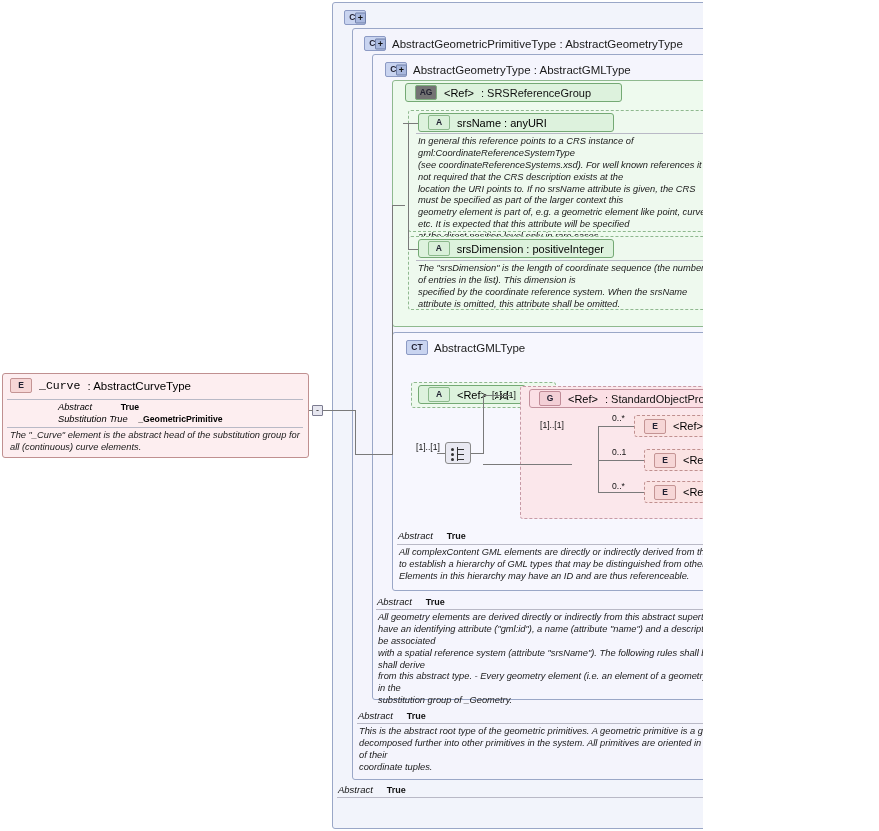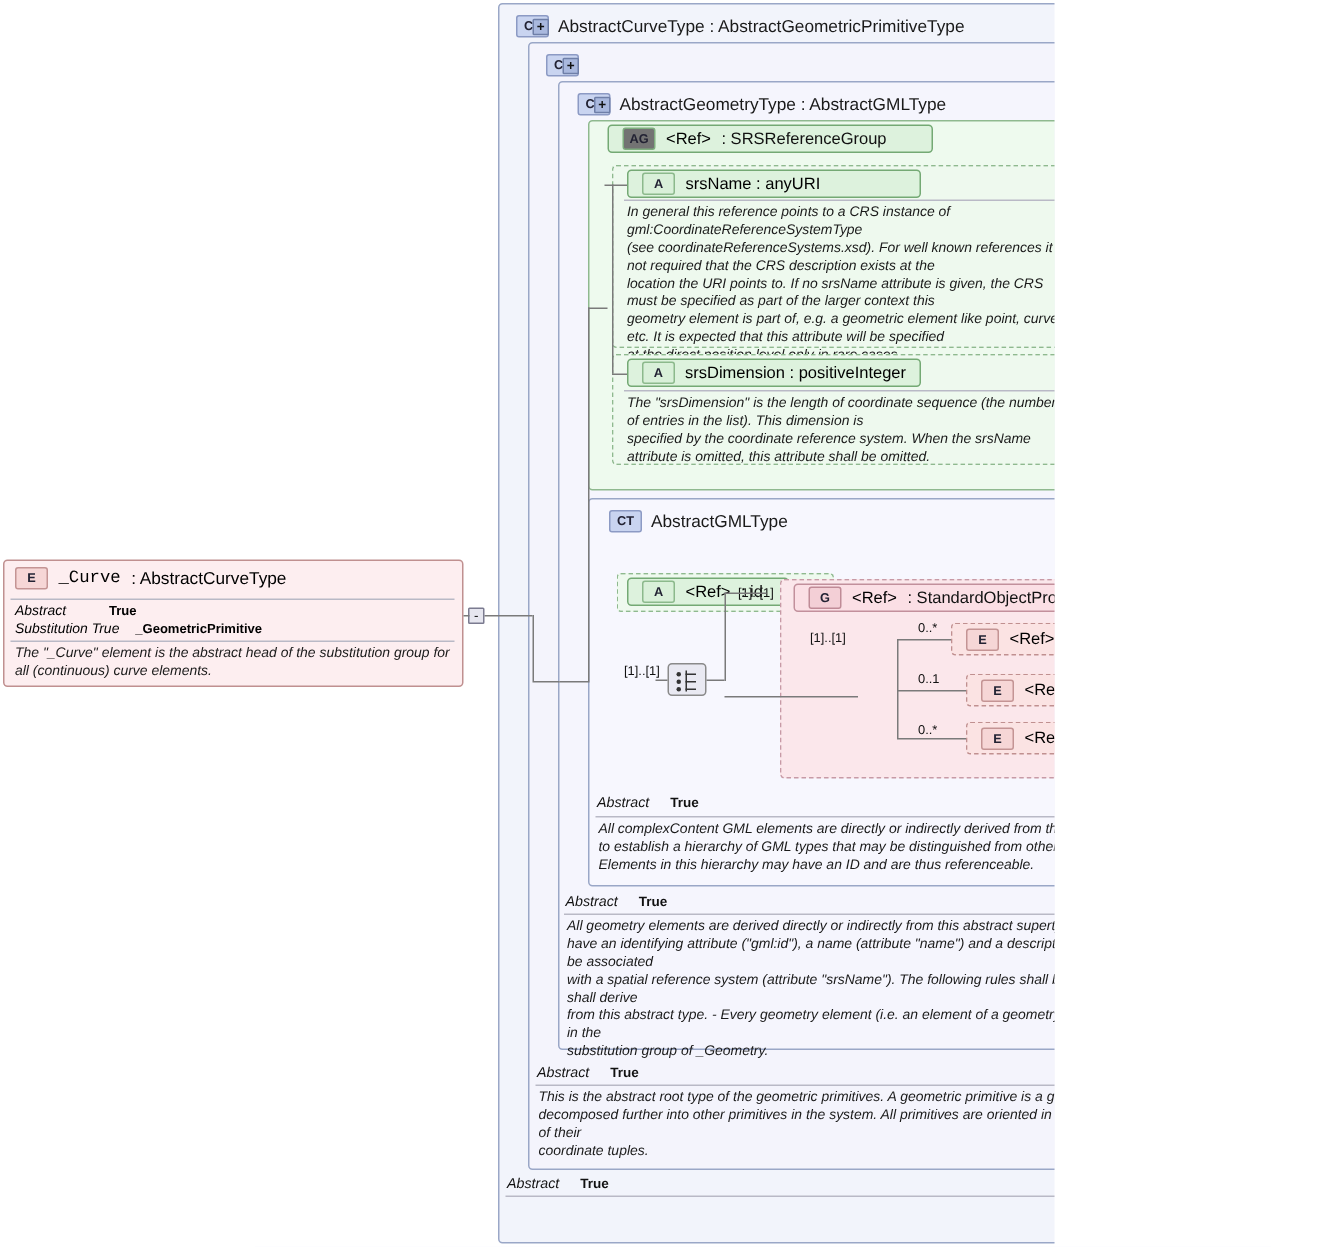--- a/index.html
+++ b/index.html
@@ -172,20 +172,21 @@
     position: absolute;
     display: flex;
     align-items: center;
     gap: 7px;
     padding: 0;
     white-space: nowrap;
   }
   .kv {
     position: absolute;
     font-size: 9.3px;
+    margin-left: 48px;
   }
   .kv .k { font-style: italic; }
   .kv .v { font-weight: bold; font-size: 8.7px; }
 
   
   .line {
     position: absolute;
     background: #7a7a7a;
   }
   .line.h { height: 1px; }
@@ -266,26 +267,26 @@
   }
 </style>
 </head>
 <body>
 
 <div id="canvas">
 
   <div class="box ct-box" style="left:332px; top:2px; width:545px; height:827px;"></div>
   <div class="hdr" style="left:336px; top:5px;">
     <span class="badge ct plus">CT</span>
-    <span class="title">AbstractCurveType : AbstractGeometricPrimitiveType</span>
   </div>
 
   <div class="box ct-box lvl1" style="left:352px; top:28px; width:515px; height:752px;"></div>
   <div class="hdr" style="left:356px; top:31px;">
     <span class="badge ct plus">CT</span>
+    <span class="title">AbstractGeometricPrimitiveType : AbstractGeometryType</span>
   </div>
 
   <div class="box ct-box lvl2" style="left:372px; top:54px; width:487px; height:646px;"></div>
   <div class="hdr" style="left:377px; top:57px;">
     <span class="badge ct plus">CT</span>
     <span class="title">AbstractGeometryType : AbstractGMLType</span>
   </div>
 
   <div class="panel-solid-green" style="left:392px; top:80px; width:336px; height:247px;"></div>
   <div class="node attr-solid" style="left:405px; top:83px; width:217px; height:19px;">

